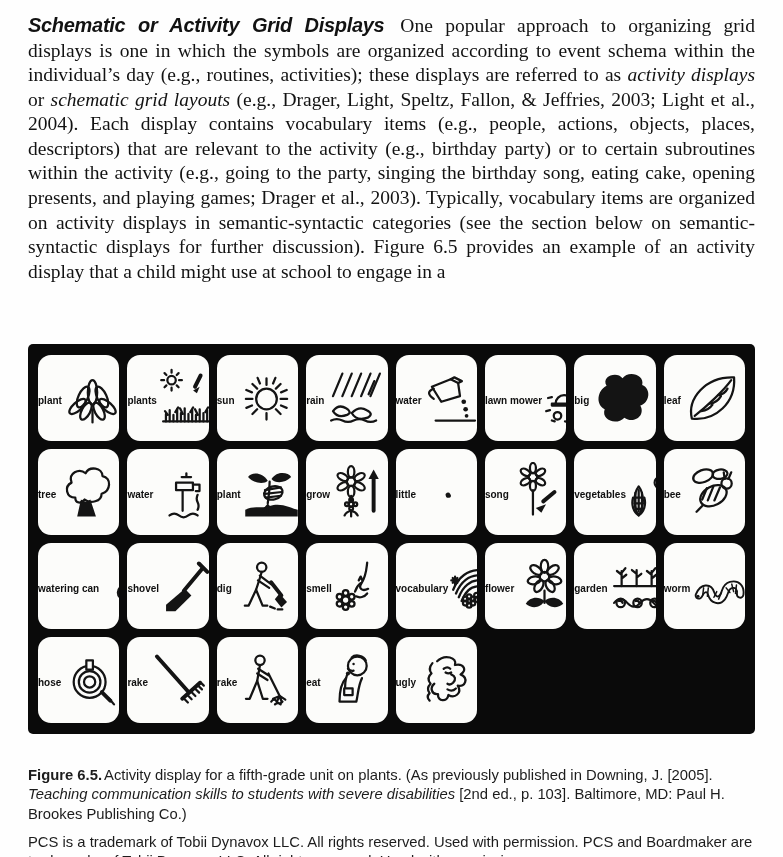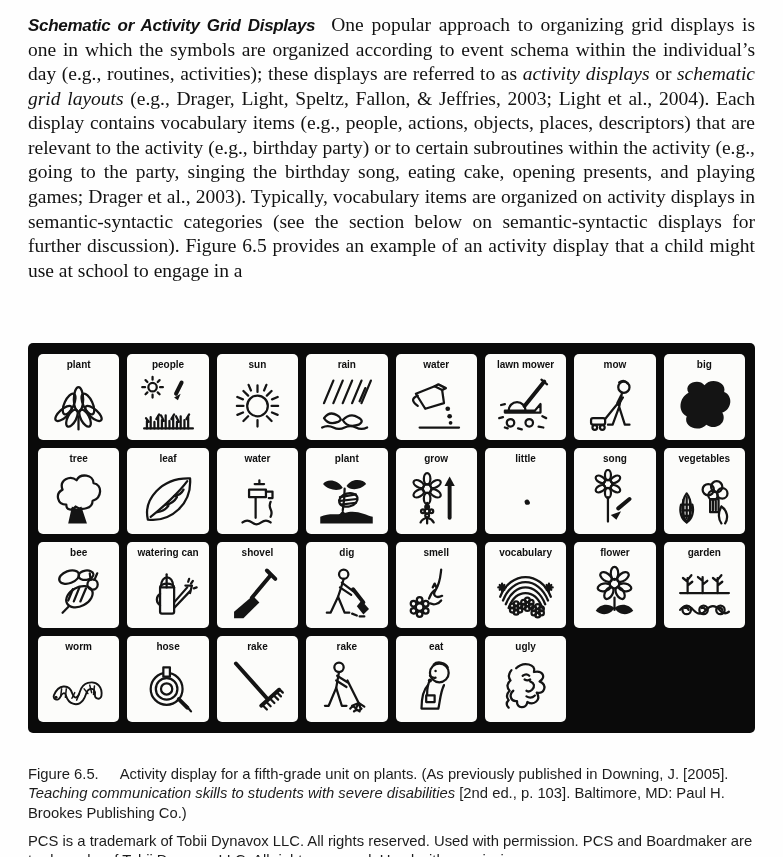--- a/index.html
+++ b/index.html
@@ -7,34 +7,34 @@
     width:783px;height:857px;background:#fefefe;overflow:hidden;
     font-family:"Liberation Serif", serif;color:#141414;
   }
   .page{width:727px;margin:0 auto;padding-top:13px;}
   .body-text{
     margin:0;font-size:19.5px;line-height:1.26;text-align:justify;
     color:#121212;
   }
   .seg-heading{
     font-family:"Liberation Sans", sans-serif;font-weight:700;font-style:italic;
-    font-size:17px;letter-spacing:-0.3px;margin-right:16px;
+    font-size:20px;letter-spacing:-0.3px;margin-right:16px;
   }
   .seg-italic{font-style:italic;text-align:center;}
-  .seg-bold{font-weight:400;margin-right:21px;}
+  .seg-bold{font-weight:700;margin-right:2px;}
   .pcs-figure{
     margin-top:60px;background:#0a0a0a;border-radius:5px;
     padding:11px 10px;
   }
   .grid{
     display:grid;grid-template-columns:repeat(8,1fr);
     grid-template-rows:repeat(4,86px);gap:8px;
   }
   .cell{
-    background:#fcfcfa;border-radius:5px;display:flex;flex-direction:column;
+    background:#fcfcfa;border-radius:13px;display:flex;
     align-items:center;overflow:hidden;justify-content:space-between;
   }
   .cell-label{
     font:600 10px/1.1 "Liberation Sans", sans-serif;color:#101010;
     padding-top:5px;text-align:center;white-space:nowrap;
   }
   .cell-art{flex:1;display:flex;align-items:center;justify-content:center;}
   .sym{width:61px;height:60px;}
   .sym *{stroke:#141414;stroke-width:2.4;fill:none;stroke-linecap:round;stroke-linejoin:round;}
   .sym .f{fill:#141414;stroke:none;}
@@ -62,21 +62,21 @@
               <ellipse cx="42" cy="31" rx="5" ry="12" transform="rotate(-25 42 31)"></ellipse>
               <ellipse cx="16" cy="41" rx="4.5" ry="11" transform="rotate(48 16 41)"></ellipse>
               <ellipse cx="48" cy="41" rx="4.5" ry="11" transform="rotate(-48 48 41)"></ellipse>
               <ellipse cx="25" cy="46" rx="4.5" ry="10" transform="rotate(28 25 46)"></ellipse>
               <ellipse cx="39" cy="46" rx="4.5" ry="10" transform="rotate(-28 39 46)"></ellipse>
               <path d="M32 58 V44"></path>
             </svg>
           </div>
         </div>
         <div class="cell">
-          <div class="cell-label">people</div>
+          <div class="cell-label">plants</div>
           <div class="cell-art">
             <svg class="sym" viewBox="0 0 64 64">
               <circle cx="15" cy="13" r="4.5"></circle>
               <path d="M15 5 v-3 M15 21 v3 M7 13 h-3 M23 13 h3 M9.5 7.5 l-2 -2 M20.5 7.5 l2 -2 M9.5 18.5 l-2 2 M20.5 18.5 l2 2"></path>
               <path class="thick" d="M46 8 l-6 12"></path>
               <path class="f" d="M38 24 l7 -4 -3 7 z"></path>
               <path d="M6 57 h52"></path>
               <path d="M9 57 v-8 M13 57 v-12 M17 57 v-7 M21 57 v-13 M25 57 v-9 M29 57 v-14 M33 57 v-8 M37 57 v-12 M41 57 v-7 M45 57 v-13 M49 57 v-9 M53 57 v-12"></path>
               <path d="M11 50 l-3 -4 M19 47 l3 -5 M27 49 l-3 -6 M35 47 l3 -5 M43 50 l-3 -6 M51 47 l3 -5"></path>
             </svg>
@@ -123,58 +123,43 @@
               <path d="M49 5 l6 5"></path>
               <path d="M14 38 a9 9 0 0 1 18 0"></path>
               <path d="M10 38 h32 l6 -7 v9 H10 z"></path>
               <circle cx="16" cy="51" r="4"></circle>
               <circle cx="36" cy="51" r="4"></circle>
               <path d="M6 32 l4 -1 M8 45 l-4 1 M50 44 l4 2 M46 55 l5 1 M24 57 l4 1 M10 56 l3 1"></path>
             </svg>
           </div>
         </div>
         <div class="cell">
-          <div class="cell-label">mow</div>
-          <div class="cell-art">
-            <svg class="sym" viewBox="0 0 64 64">
-              <rect x="7" y="46" width="15" height="7" rx="2"></rect>
-              <circle cx="11" cy="56" r="2.5"></circle>
-              <circle cx="19" cy="56" r="2.5"></circle>
-              <path d="M22 47 L35 31"></path>
-              <circle cx="42" cy="13" r="6"></circle>
-              <path d="M37 8 q5 -4 9 1"></path>
-              <path d="M40 19 L37 34 M37 34 L30 53 M37 34 L43 53 M30 53 h-5 M43 53 h5"></path>
-              <path d="M39 22 L35 30 M41 24 L36 32"></path>
-            </svg>
-          </div>
-        </div>
-        <div class="cell">
           <div class="cell-label">big</div>
           <div class="cell-art">
             <svg class="sym" viewBox="0 0 64 64">
               <path class="f" d="M15 19 C9 9 26 3 32 11 C38 2 56 7 53 18 C63 22 61 37 51 40 C57 51 44 60 34 53 C25 62 9 55 13 44 C3 39 5 24 15 19 Z"></path>
-            </svg>
-          </div>
-        </div>
-        <div class="cell">
-          <div class="cell-label">tree</div>
-          <div class="cell-art">
-            <svg class="sym" viewBox="0 0 64 64">
-              <path d="M19 38 C9 38 7 26 15 22 C11 12 23 6 30 12 C34 4 48 6 48 15 C58 17 57 31 47 34 C47 42 35 45 29 40 C25 45 19 44 19 38 Z"></path>
-              <path class="f" d="M25 40 L21 58 L41 58 L35 40 Q30 44 25 40 Z"></path>
             </svg>
           </div>
         </div>
         <div class="cell">
           <div class="cell-label">leaf</div>
           <div class="cell-art">
             <svg class="sym" viewBox="0 0 64 64">
               <path d="M10 54 C5 33 24 9 55 10 C57 37 35 57 10 54 Z"></path>
               <path d="M13 51 C26 41 44 24 52 13"></path>
               <path d="M20 46 q8 -1 12 -7 M29 38 q8 -1 12 -8 M38 29 q7 -1 10 -7"></path>
+            </svg>
+          </div>
+        </div>
+        <div class="cell">
+          <div class="cell-label">tree</div>
+          <div class="cell-art">
+            <svg class="sym" viewBox="0 0 64 64">
+              <path d="M19 38 C9 38 7 26 15 22 C11 12 23 6 30 12 C34 4 48 6 48 15 C58 17 57 31 47 34 C47 42 35 45 29 40 C25 45 19 44 19 38 Z"></path>
+              <path class="f" d="M25 40 L21 58 L41 58 L35 40 Q30 44 25 40 Z"></path>
             </svg>
           </div>
         </div>
         <div class="cell">
           <div class="cell-label">water</div>
           <div class="cell-art">
             <svg class="sym" viewBox="0 0 64 64">
               <path d="M30 30 V52"></path>
               <path d="M23 22 h18 v8 H23 z"></path>
               <path d="M41 24 h7 v7 h-4"></path>

